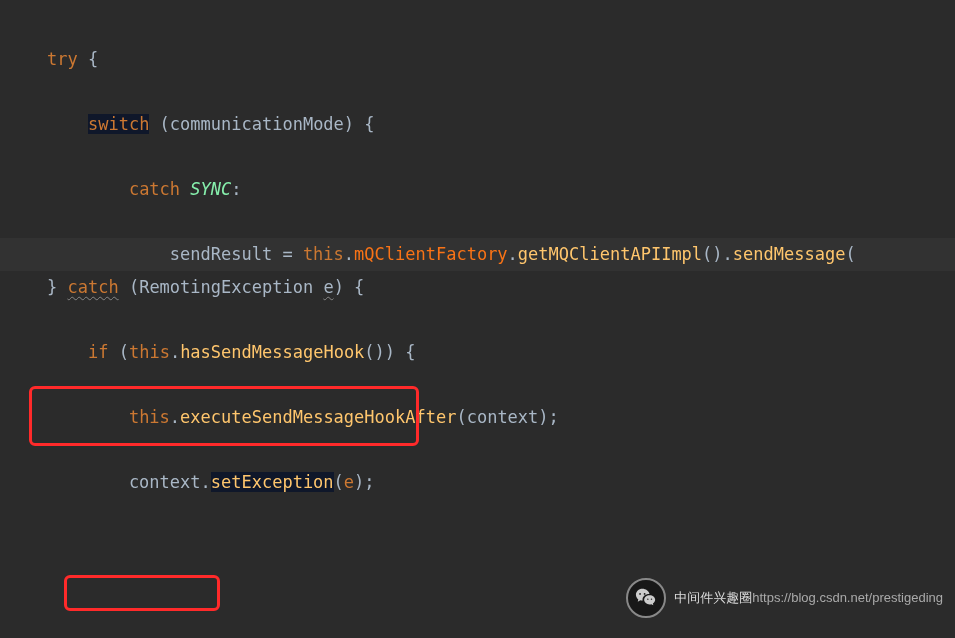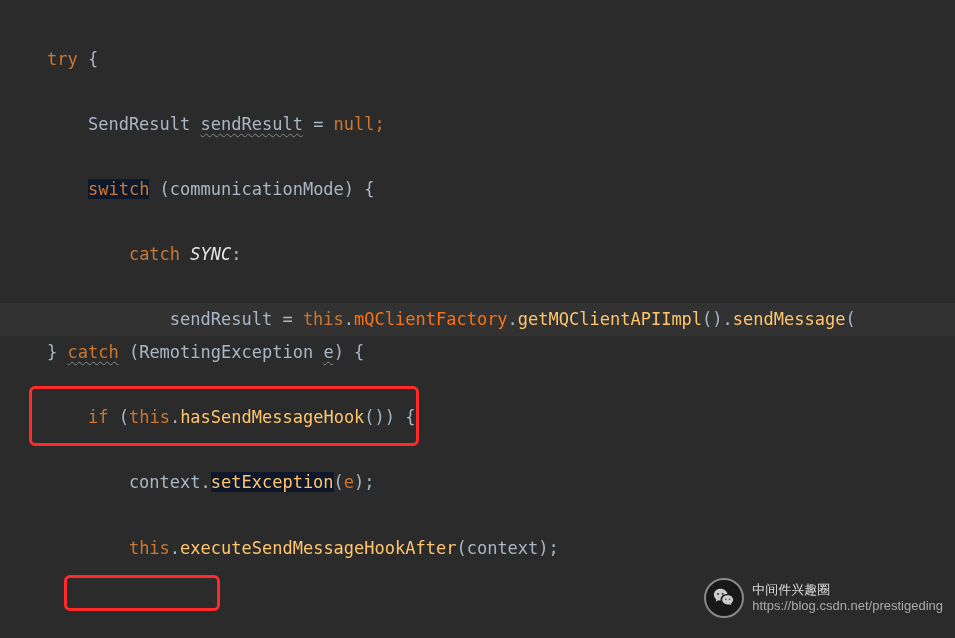--- a/index.html
+++ b/index.html
@@ -14,21 +14,21 @@
     position: relative;
     color: #a9b7c6;
   }
   .code-area {
     padding: 10px 0 0 47px;
     white-space: pre;
   }
   .kw { color: #cc7832; }
   .method { color: #ffc66d; }
   .field { color: #f97316; }
-  .str-italic { color: #e5e5e5; font-style: italic; }
+  .str-italic { color: #86efac; font-style: italic; }
   .plain { color: #a9b7c6; }
   .hl-bg { background: #0f172a; }
   .wavy { text-decoration: underline wavy #888; text-decoration-thickness: 1px; text-underline-offset: 3px; }
   .line-hl {
     background: #323232;
     display: inline-block;
     width: 955px;
     margin-left: -47px;
     padding-left: 47px;
     box-sizing: content-box;
@@ -55,36 +55,35 @@
     width: 40px;
     height: 40px;
     background: #181818;
     border-radius: 50%;
     display: flex;
     align-items: center;
     justify-content: center;
     border: 2px solid #888;
   }
   .wm-icon svg { width: 22px; height: 22px; }
-  .wm-texts { display: flex; flex-direction: column; font-size: 13px; line-height: 16px; }
+  .wm-texts { display: flex; flex-direction: row; font-size: 13px; line-height: 16px; }
   .wm-sub { font-size: 13px; color: #aaa; }
 </style>
 </head>
 <body>
 
 <div class="code-area">
 <div><span class="kw">try</span><span class="plain"> {</span></div>
-<div><span class="plain">    SendResult </span><span class="plain wavy">sendResult</span><span class="plain"> = </span><span class="kw">null</span><span class="kw">;</span></div>
 <div><span class="plain">    </span><span class="kw hl-bg">switch</span><span class="plain"> (communicationMode) {</span></div>
 <div><span class="plain">        </span><span class="kw">catch</span><span class="str-italic"> SYNC</span><span class="plain">:</span></div>
 <div class="line-hl"><span class="plain">            sendResult = </span><span class="kw">this</span><span class="plain">.</span><span class="field">mQClientFactory</span><span class="plain">.</span><span class="method">getMQClientAPIImpl</span><span class="plain">().</span><span class="method">sendMessage</span><span class="plain">(</span></div>
 <div><span class="plain">} </span><span class="kw wavy">catch</span><span class="plain"> (RemotingException </span><span class="plain wavy">e</span><span class="plain">) {</span></div>
 <div><span class="plain">    </span><span class="kw">if</span><span class="plain"> (</span><span class="kw">this</span><span class="plain">.</span><span class="method">hasSendMessageHook</span><span class="plain">()) {</span></div>
+<div><span class="plain">        </span><span class="kw">this</span><span class="plain">.</span><span class="method">executeSendMessageHookAfter</span><span class="plain">(context);</span></div>
 <div><span class="plain">        context.</span><span class="method hl-bg">setException</span><span class="plain">(</span><span class="kw">e</span><span class="plain">);</span></div>
-<div><span class="plain">        </span><span class="kw">this</span><span class="plain">.</span><span class="method">executeSendMessageHookAfter</span><span class="plain">(context);</span></div>
 
 
 
 
 
 
 
 
 
 </div>

